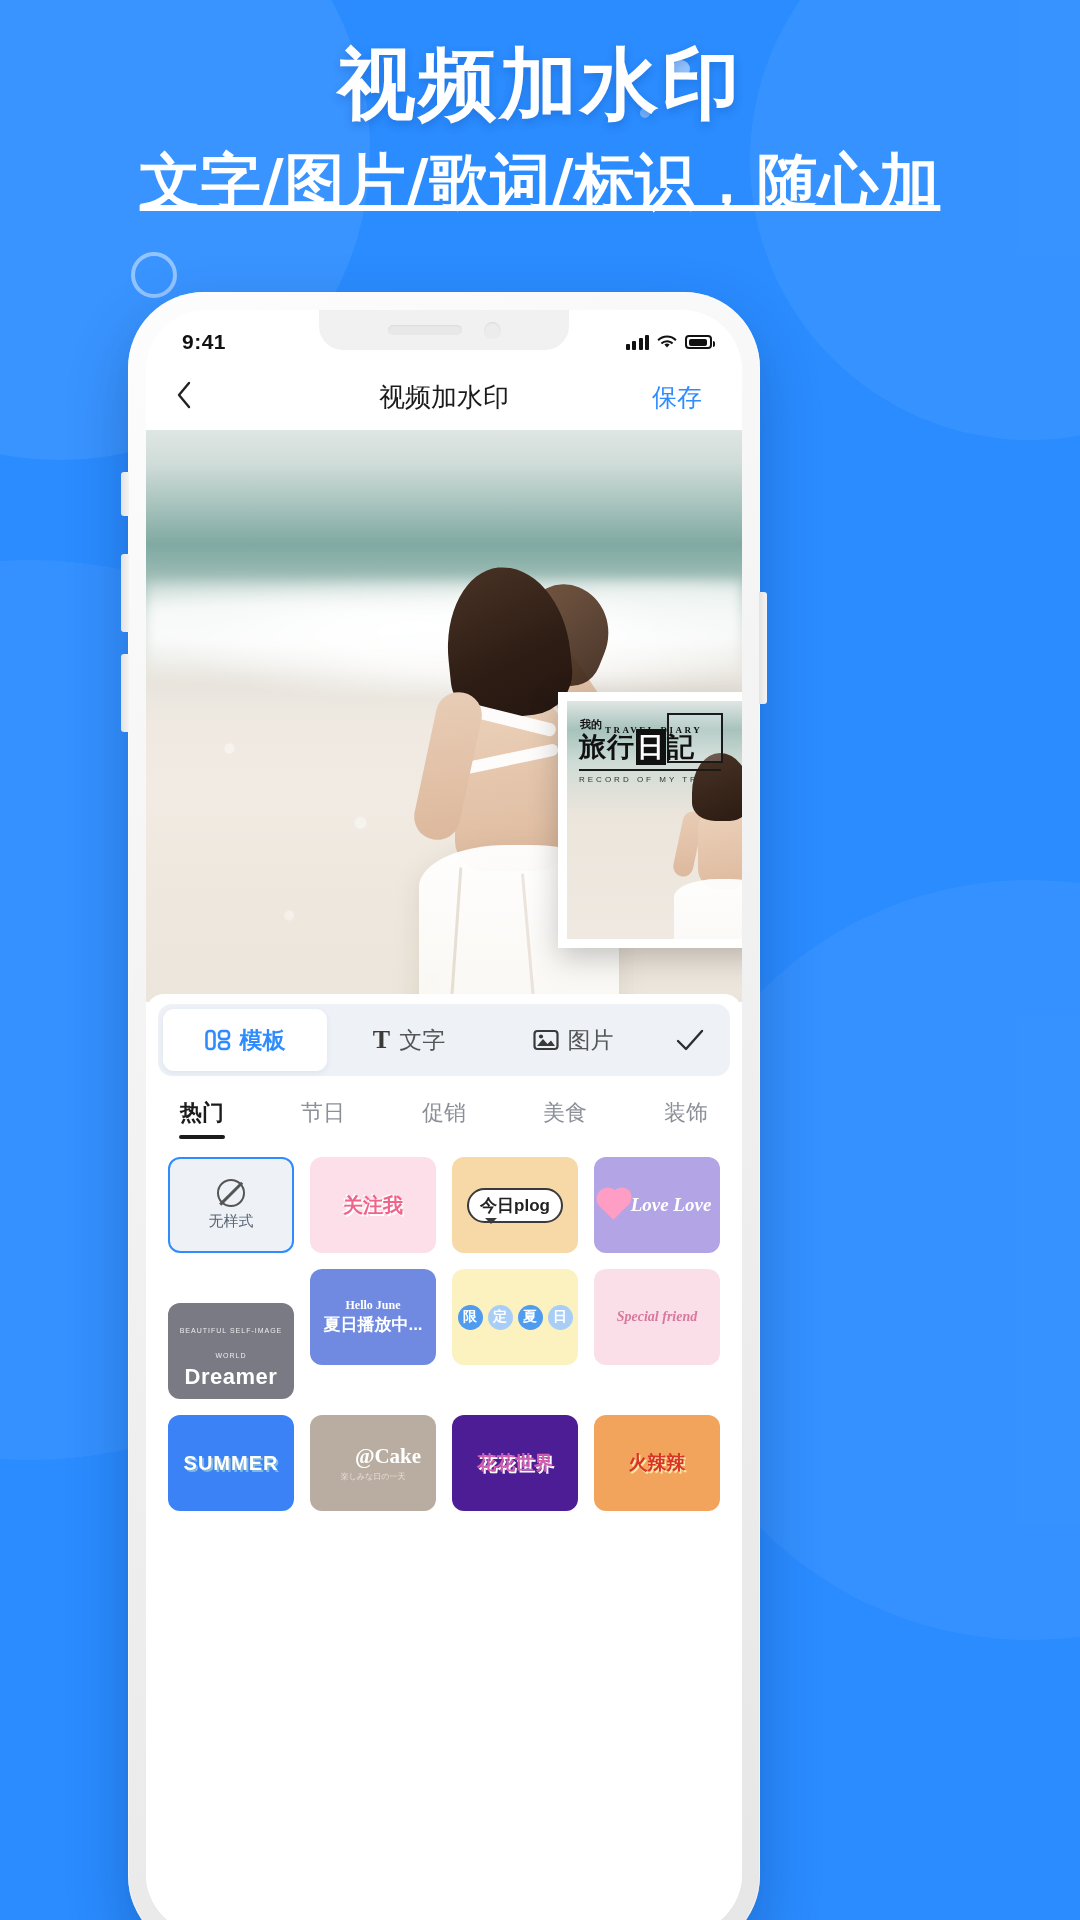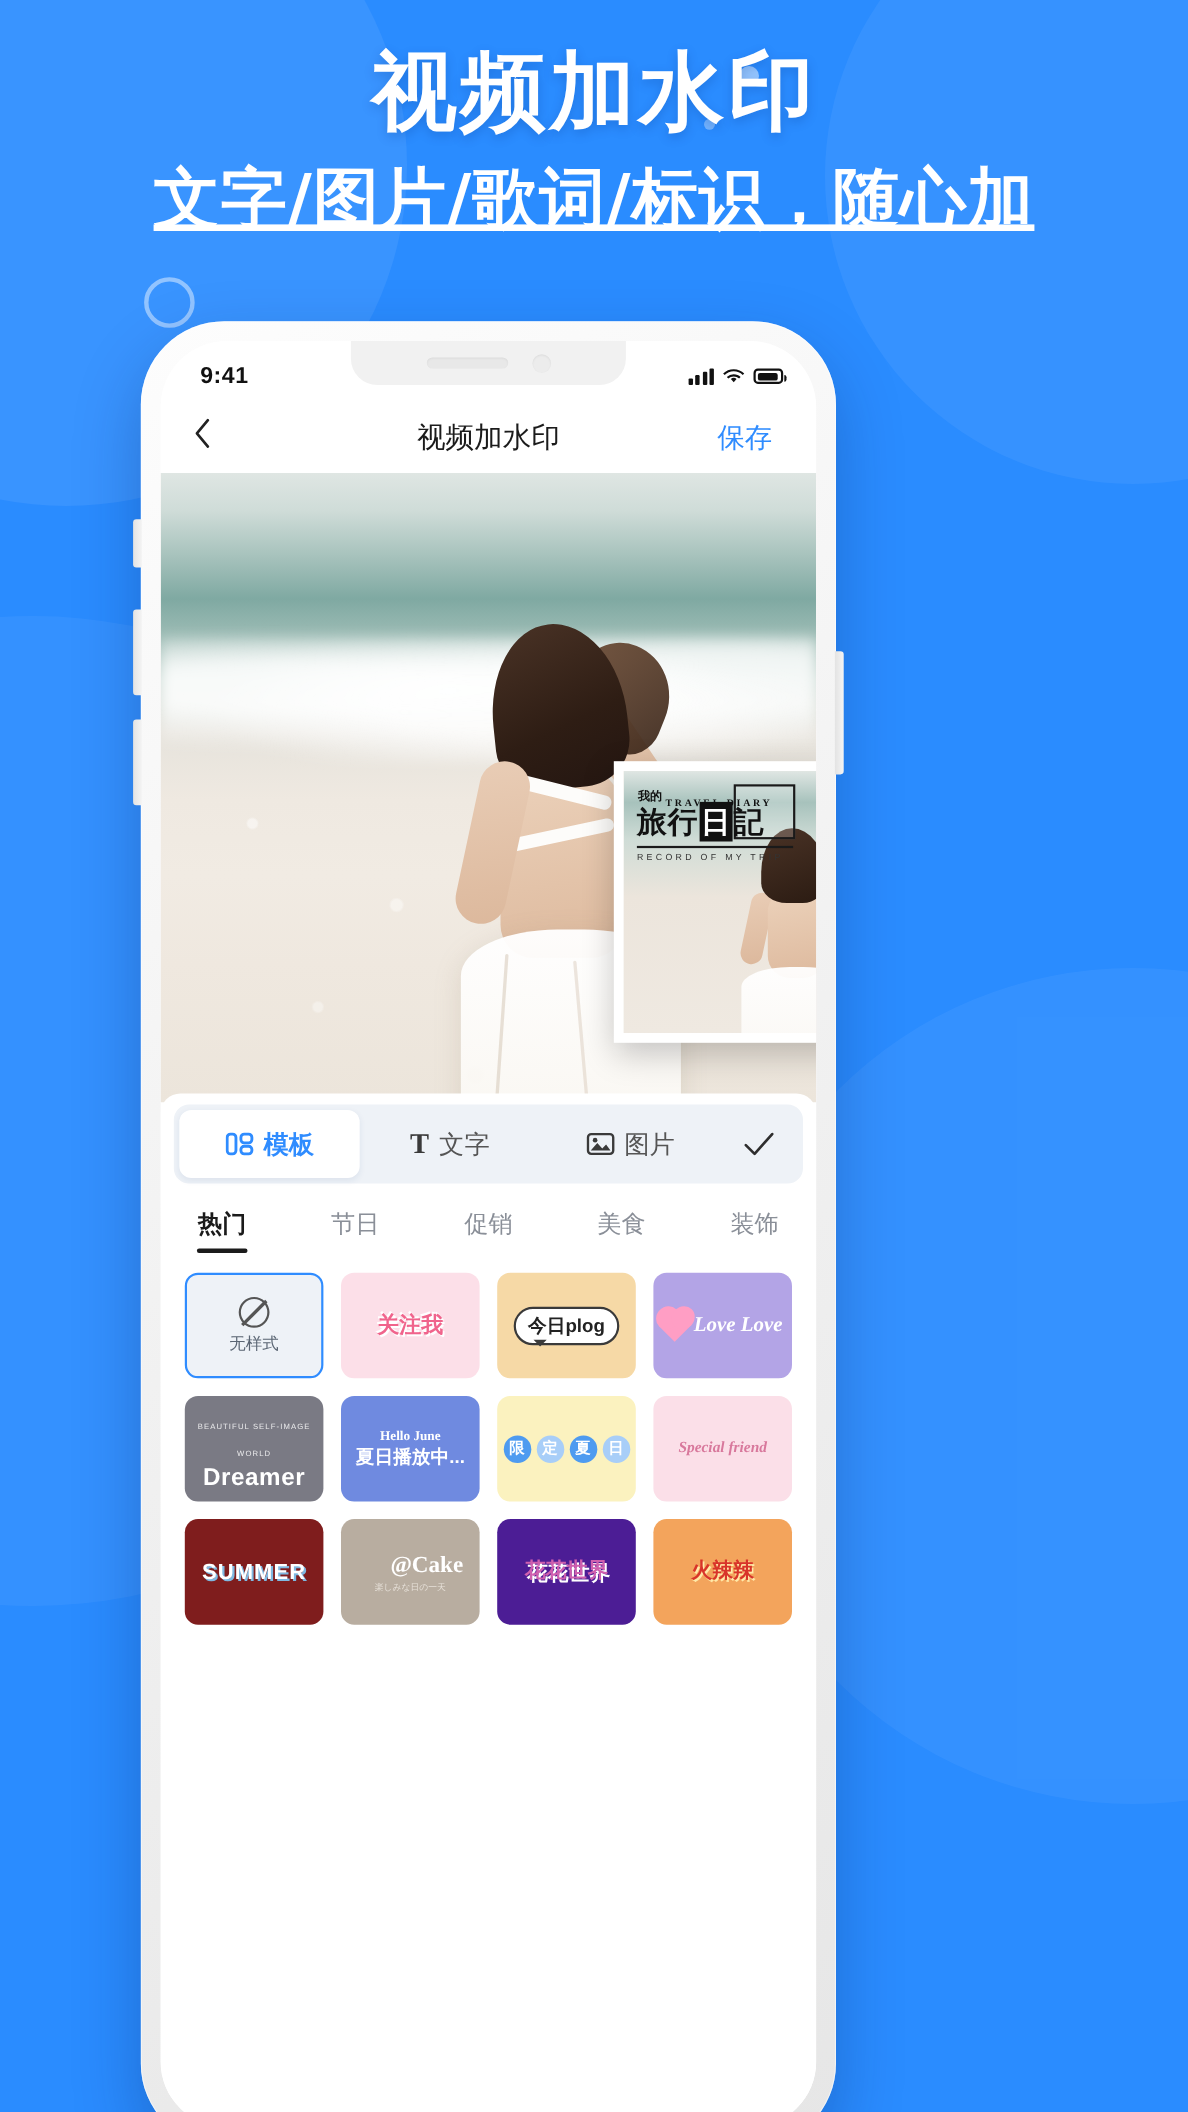--- a/index.html
+++ b/index.html
@@ -273,35 +273,35 @@
   .bubble { background:#fff; border:2px solid #3a3a3a; border-radius:18px; padding:4px 11px;
     font-size:17px; font-weight:bold; color:#222; position:relative; }
   .bubble::after { content:""; position:absolute; left:16px; bottom:-9px; width:0;height:0;
     border:6px solid transparent; border-top-color:#3a3a3a; }
   .t-love { background:#b3a4e6; display:flex; align-items:center; justify-content:center; }
   .heart { width:22px;height:20px; background:#ff9ec4; position:relative; transform:rotate(-45deg); margin-right:6px; }
   .heart::before,.heart::after{ content:""; position:absolute; width:22px;height:20px;background:#ff9ec4;border-radius:50%;}
   .heart::before{ top:-10px; left:0;} .heart::after{ top:0; right:-10px;}
   .t-love .tpl-text { color:#fff; font-family:"Liberation Serif",serif; font-style:italic; font-size:19px; }
 
-  .t-dreamer { background:#7a7a84; }
+  .t-dreamer { background:#7a7a84;margin-top:34px; }
   .t-dreamer .tpl-text { color:#fff; font-size:22px; letter-spacing:.5px; }
   .t-dreamer .tiny { font-size:7px; letter-spacing:1px; opacity:.85; font-weight:normal; }
   .t-hello { background:#6f8ae0; flex-direction:column; gap:2px; }
   .t-hello .tpl-text { color:#fff; }
   .t-hello .l1 { font-size:12px; font-family:"Liberation Serif",serif; }
   .t-hello .l2 { font-size:17px; }
   .t-summer-limited { background:#fbf2bf; display:flex; gap:5px; }
   .circ { width:25px;height:25px;border-radius:50%;background:#4e9bf0;color:#fff;
     display:flex;align-items:center;justify-content:center;font-size:14px;font-weight:bold; }
   .circ.lt { background:#a8cef8; }
   .t-special { background:#fbdfe8; }
   .t-special .tpl-text { color:#d8789c; font-size:14px; font-family:"Liberation Serif",serif; font-style:italic;text-align:right; }
 
-  .t-summer { background:#7f1d1d; }
+  .t-summer { background:#3b82f6; }
   .t-summer .tpl-text { color:#fff; font-size:20px; letter-spacing:1px; text-shadow:2px 2px 0 #7fb8e0; }
   .t-cake { background:#b8ada0; flex-direction:column; gap:3px; }
   .t-cake .tpl-text { color:#fff; font-family:"Liberation Serif",serif; font-size:21px;margin-left:30px; }
   .t-cake .tiny { font-size:8px; color:#e6e0d8; }
   .t-flower { background:#4c1d95; }
   .t-flower .tpl-text { color:#cf5fae; font-size:19px; text-shadow:2px 2px 0 #fff; }
   .t-spicy { background:#f3a45c; }
   .t-spicy .tpl-text { color:#d8342a; font-size:19px; text-shadow:1.5px 1.5px 0 #ffe9a8; }
 </style>
 </head>

